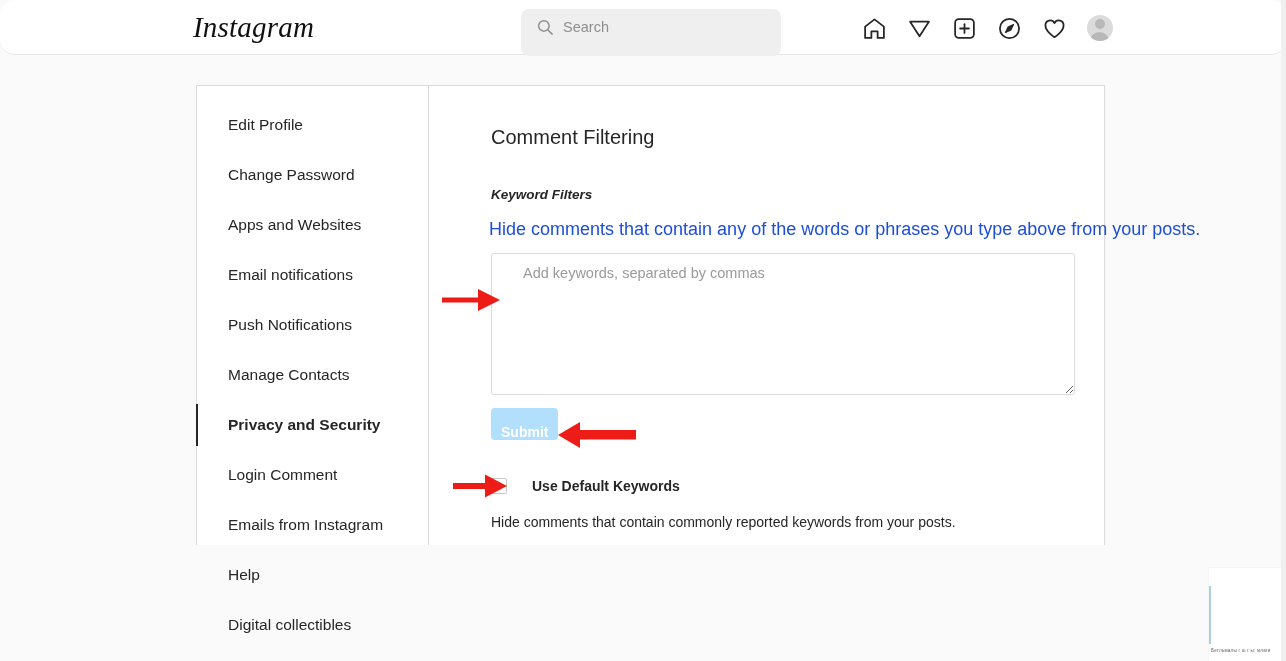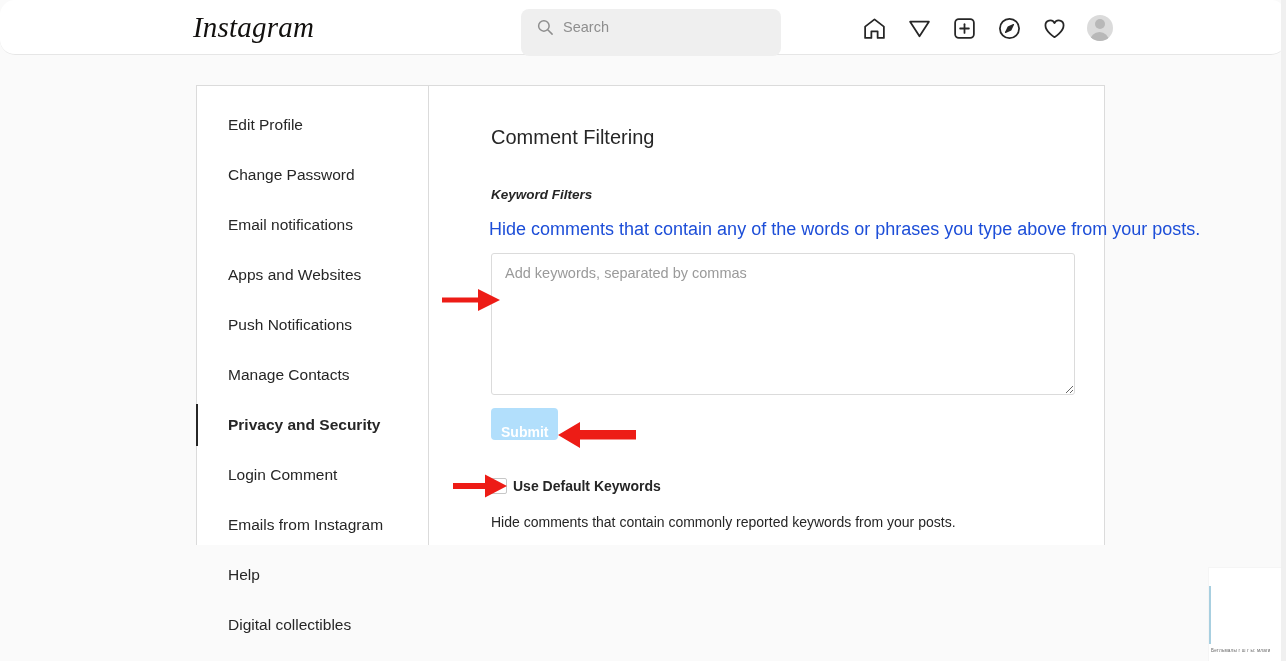--- a/index.html
+++ b/index.html
@@ -206,21 +206,21 @@
     top: 167px;
     width: 584px;
     height: 142px;
     border: 1px solid #dbdbdb;
     border-radius: 3px;
     background: #ffffff;
     box-sizing: border-box;
     font-family: "Liberation Sans", sans-serif;
     font-size: 14.5px;
     color: #262626;
-    padding: 11px 13px;
+    padding: 11px 31px;
     resize: vertical;
     outline: none;
   }
   #keyword-textarea::placeholder {
     color: #9a9a9a;
   }
   #submit-button {
     position: absolute;
     left: 62px;
     top: 322px;
@@ -248,21 +248,21 @@
     width: 16px;
     height: 16px;
     border: 1px solid #c7c7c7;
     border-radius: 2px;
     background: #ffffff;
     box-sizing: border-box;
     cursor: pointer;
     flex: 0 0 16px;
   }
   #default-checkbox-label {
-    margin-left: 6px;
+    margin-left: 25px;
     font-size: 14px;
     font-weight: bold;
     color: #262626;
     line-height: 16px;
     cursor: pointer;
   }
   #default-help {
     position: absolute;
     left: 62px;
     top: 427px;
@@ -383,24 +383,24 @@
   <div id="settings-card">
 
     <nav id="sidebar">
       <div class="side-item">
         <span>Edit Profile</span>
       </div>
       <div class="side-item">
         <span>Change Password</span>
       </div>
       <div class="side-item">
+        <span>Apps and Websites</span>
+      </div>
+      <div class="side-item">
         <span>Email notifications</span>
-      </div>
-      <div class="side-item">
-        <span>Apps and Websites</span>
       </div>
       <div class="side-item">
         <span>Push Notifications</span>
       </div>
       <div class="side-item">
         <span>Manage Contacts</span>
       </div>
       <div class="side-item active">
         <span>Privacy and Security</span>
       </div>

